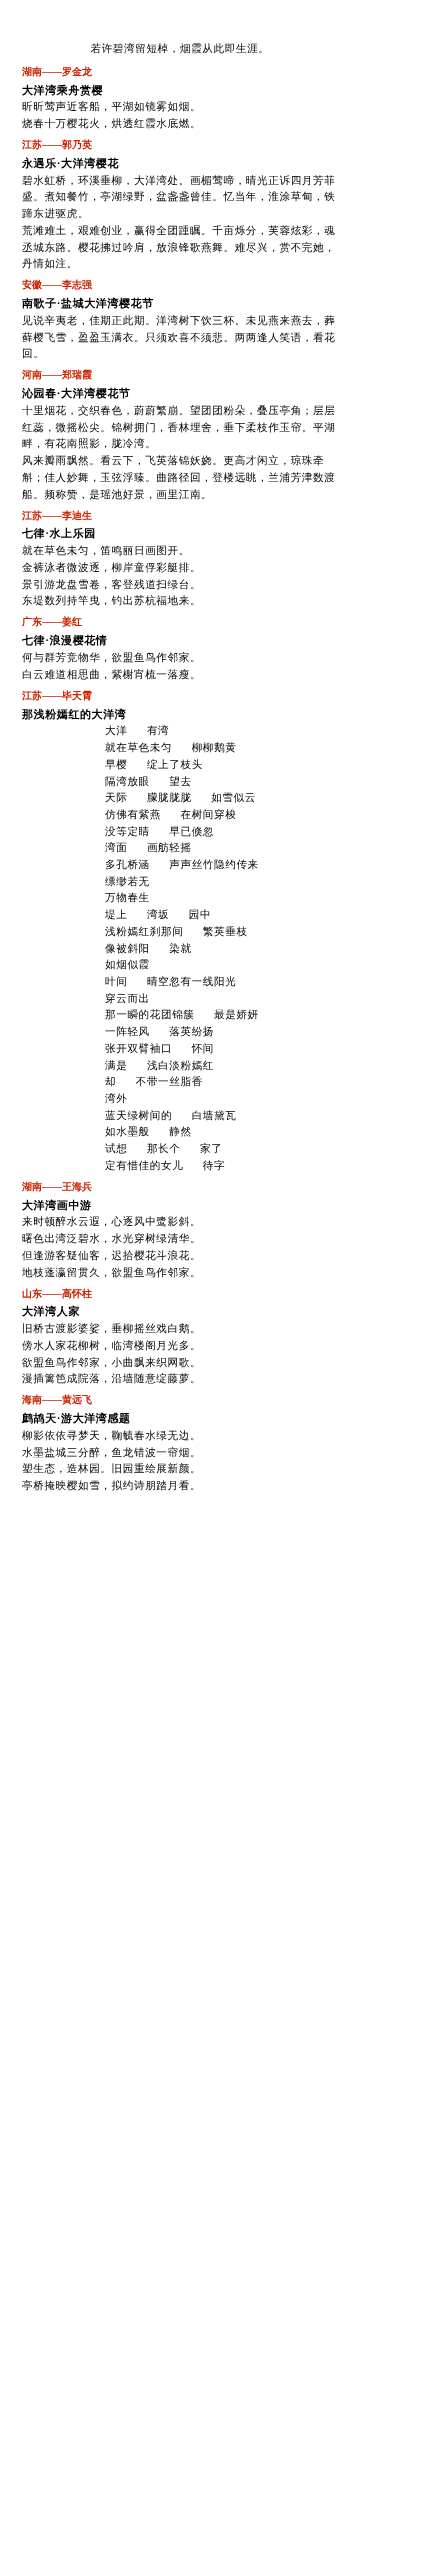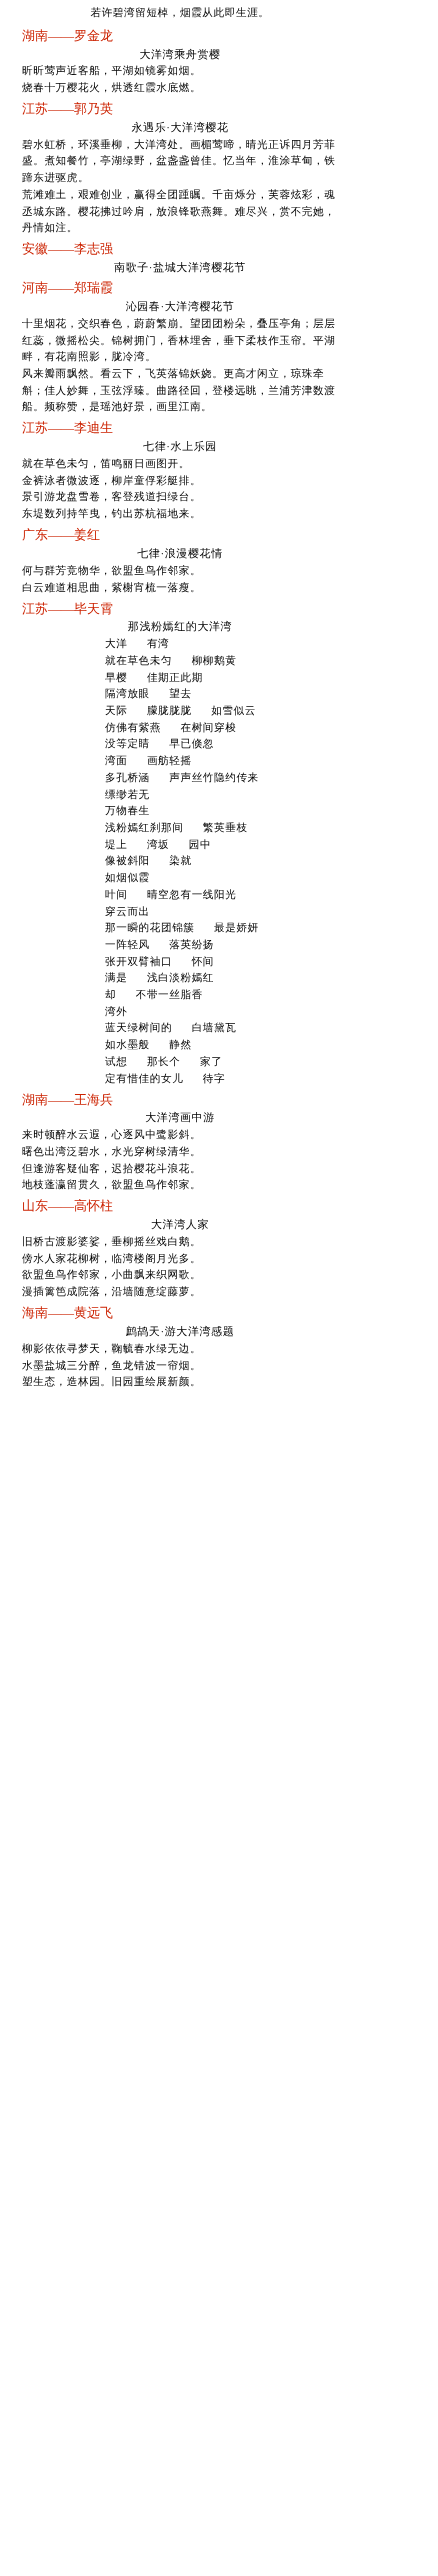--- a/index.html
+++ b/index.html
@@ -9,43 +9,43 @@
   }
   body {
     width: 439px;
     font-family: "Liberation Serif", "DejaVu Serif", serif;
     color: #000000;
   }
   .page {
     width: 360px;
     box-sizing: border-box;
     padding: 3.3px 22px 5.6px 22px;
+    margin-top: 36px;
   }
   .lead-line {
     text-align: center;
     font-size: 10.6px;
     line-height: 16.7px;
     margin: 2.2px 0 5.6px 0;
     letter-spacing: 0.6px;
   }
   .entry {
     margin: 0 0 3.3px 0;
   }
   .author-line {
     color: #cc2200;
-    font-size: 13px;
-    font-weight: normal;
+    font-size: 10px;
+    font-weight: bold;
     line-height: 16.7px;
     margin: 4.4px 0 1.1px 0;
     letter-spacing: 0px;
   }
   .poem-title {
-    text-align: center;
     font-size: 11px;
-    font-weight: normal;
+    font-weight: bold;
     line-height: 16.7px;
     margin: 0 0 1.1px 0;
     letter-spacing: 0.6px;
   }
   .poem-body {
     text-align: left;
     font-size: 10.6px;
     line-height: 16.7px;
     letter-spacing: 0.6px;
   }
@@ -81,20 +81,23 @@
     <div class="poem-title">永遇乐·大洋湾樱花</div>
     <div class="poem-body">
       <div>碧水虹桥，环溪垂柳，大洋湾处。画楣莺啼，晴光正诉四月芳菲盛。煮知餐竹，亭湖绿野，盆盏盏曾佳。忆当年，淮涂草甸，铁蹄东进驱虎。</div>
       <div>荒滩难土，艰难创业，赢得全团踵瞩。千亩烁分，芙蓉炫彩，魂丞城东路。樱花拂过吟肩，放浪锋歌燕舞。难尽兴，赏不完她，丹情如注。</div>
     </div>
   </div>
 
   <div class="entry">
     <div class="author-line">安徽——李志强</div>
     <div class="poem-title">南歌子·盐城大洋湾樱花节</div>
+    <div class="poem-body">
+      <div>见说辛夷老，佳期正此期。洋湾树下饮三杯。未见燕来燕去，葬藓樱飞雪，盈盈玉满衣。只须欢喜不须悲。两两逢人笑语，看花回。</div>
+    </div>
   </div>
 
   <div class="entry">
     <div class="author-line">河南——郑瑞霞</div>
     <div class="poem-title">沁园春·大洋湾樱花节</div>
     <div class="poem-body">
       <div>十里烟花，交织春色，蔚蔚繁崩。望团团粉朵，叠压亭角；层层红蕊，微摇松尖。锦树拥门，香林埋舍，垂下柔枝作玉帘。平湖畔，有花南照影，胧冷湾。</div>
       <div>风来瓣雨飘然。看云下，飞英落锦妖娆。更高才闲立，琼珠牵斛；佳人妙舞，玉弦浮臻。曲路径回，登楼远眺，兰浦芳津数渡船。频称赞，是瑶池好景，画里江南。</div>
     </div>
   </div>
@@ -118,31 +121,31 @@
       <div>白云难道相思曲，紫榭宵梳一落瘦。</div>
     </div>
   </div>
 
   <div class="entry">
     <div class="author-line">江苏——毕天霄</div>
     <div class="poem-title">那浅粉嫣红的大洋湾</div>
     <div class="poem-body left-block">
       <div>大洋      有湾</div>
       <div>就在草色未匀      柳柳鹅黄</div>
-      <div>早樱      佳期正此期</div>
+      <div>早樱      绽上了枝头</div>
       <div>隔湾放眼      望去</div>
       <div>天际      朦胧胧胧      如雪似云</div>
       <div>仿佛有紫燕      在树间穿梭</div>
       <div>没等定睛      早已倏忽</div>
       <div>湾面      画舫轻摇</div>
       <div>多孔桥涵      声声丝竹隐约传来</div>
       <div>缥缈若无</div>
       <div>万物春生</div>
+      <div>堤上      湾坂      园中</div>
       <div>浅粉嫣红刹那间      繁英垂枝</div>
-      <div>堤上      湾坂      园中</div>
       <div>像被斜阳      染就</div>
       <div>如烟似霞</div>
       <div>叶间      晴空忽有一线阳光</div>
       <div>穿云而出</div>
       <div>那一瞬的花团锦簇      最是娇妍</div>
       <div>一阵轻风      落英纷扬</div>
       <div>张开双臂袖口      怀间</div>
       <div>满是      浅白淡粉嫣红</div>
       <div>却      不带一丝脂香</div>
       <div>湾外</div>
@@ -176,17 +179,18 @@
     </div>
   </div>
 
   <div class="entry">
     <div class="author-line">海南——黄远飞</div>
     <div class="poem-title">鹧鸪天·游大洋湾感题</div>
     <div class="poem-body">
       <div>柳影依依寻梦天，鞠毓春水绿无边。</div>
       <div>水墨盐城三分醉，鱼龙错波一帘烟。</div>
       <div>塑生态，造林园。旧园重绘展新颜。</div>
+      <div>亭桥掩映樱如雪，拟约诗朋踏月看。</div>
     </div>
   </div>
 
 </div>
 
 
 </body></html>

